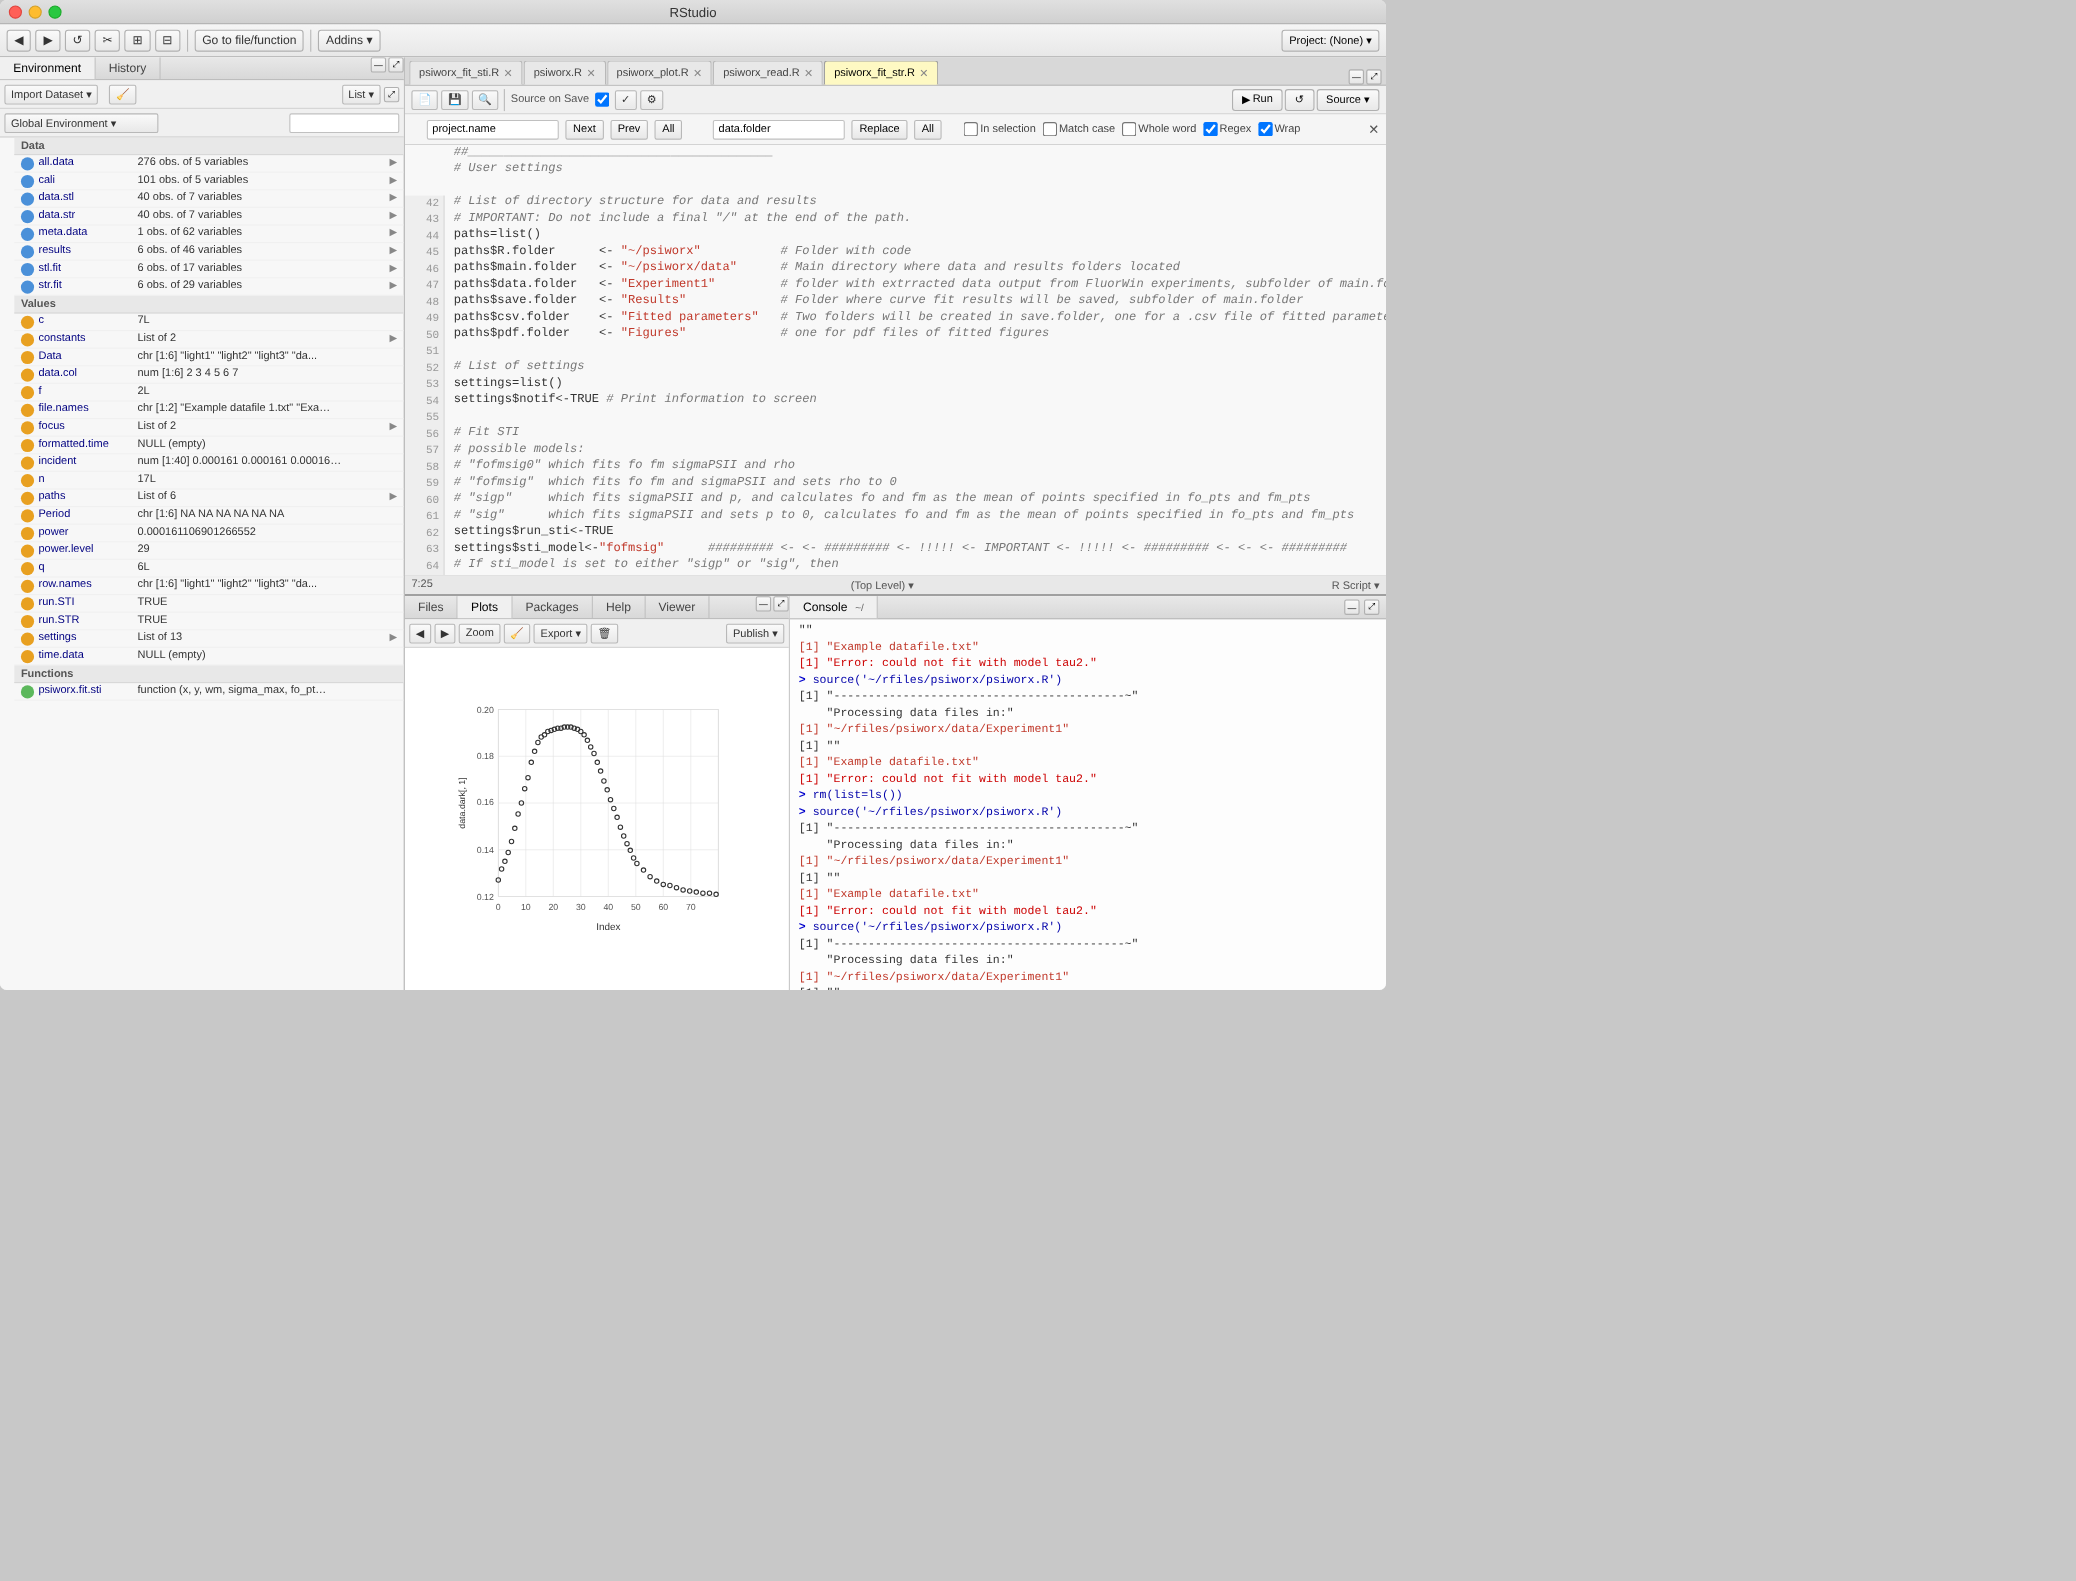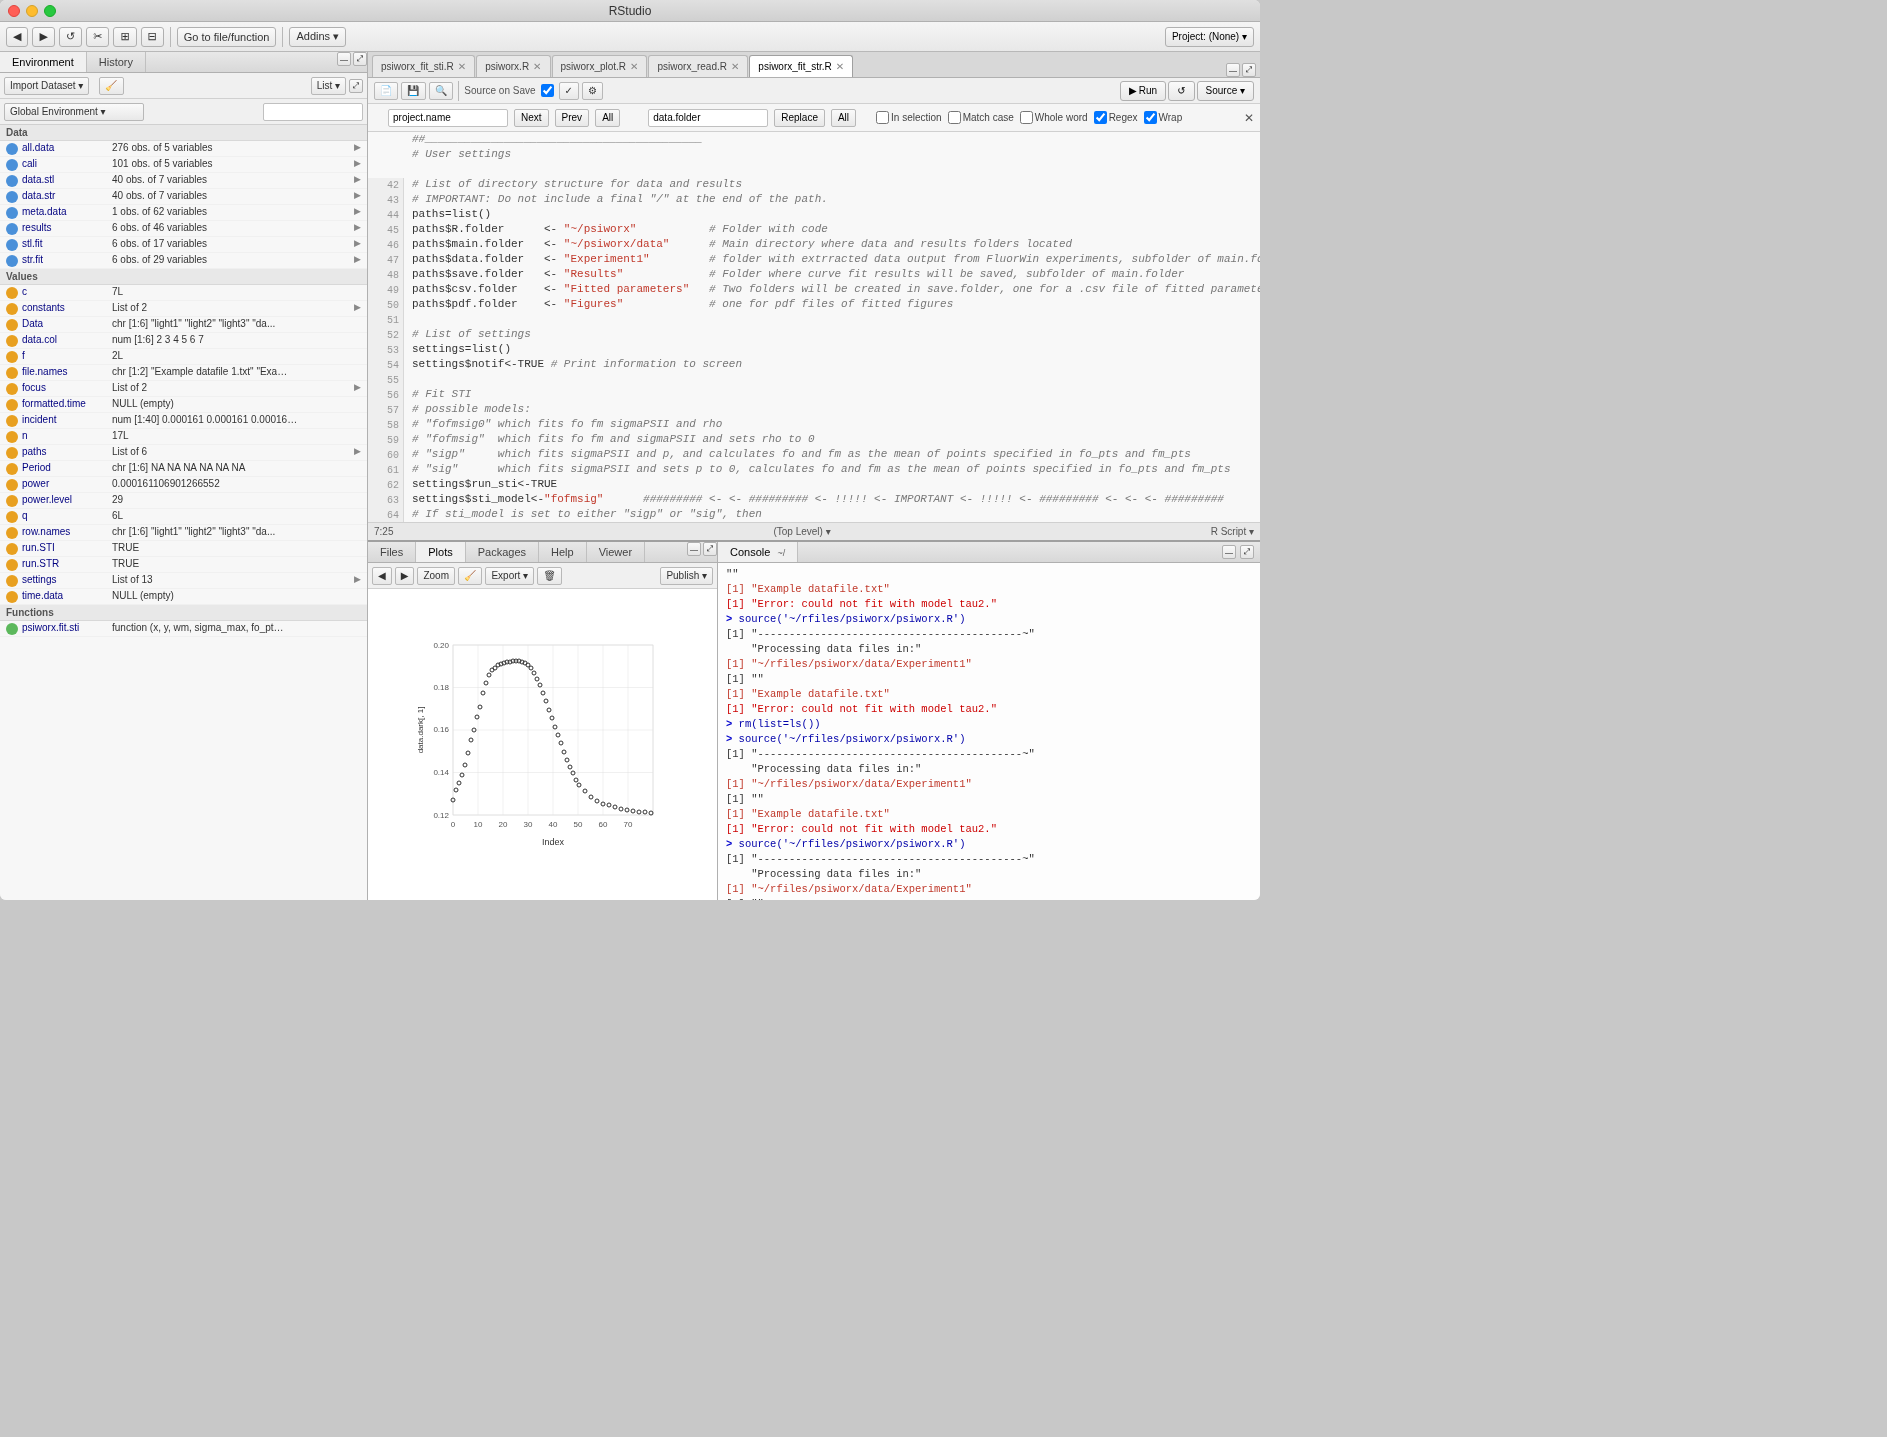--- a/index.html
+++ b/index.html
@@ -189,20 +189,21 @@
     }
 
     .env-value {
       color: #333;
       font-size: 10px;
     }
 
     .env-scroll {
       overflow-y: auto;
       flex: 1;
+      padding-left: 13px;
     }
 
     
     .right-panel {
       flex: 1;
       display: flex;
       flex-direction: column;
       overflow: hidden;
     }
 
@@ -234,21 +235,21 @@
       border-radius: 3px 3px 0 0;
       cursor: pointer;
       display: flex;
       align-items: center;
       gap: 4px;
       color: #444;
       margin-right: 1px;
     }
 
     .file-tab.active {
-      background: #ffffff;
+      background: #fef9c3;
       color: #000;
       border-color: #a0a0a0;
     }
 
     .file-tab .tab-close {
       font-size: 10px;
       color: #888;
     }
 
     

